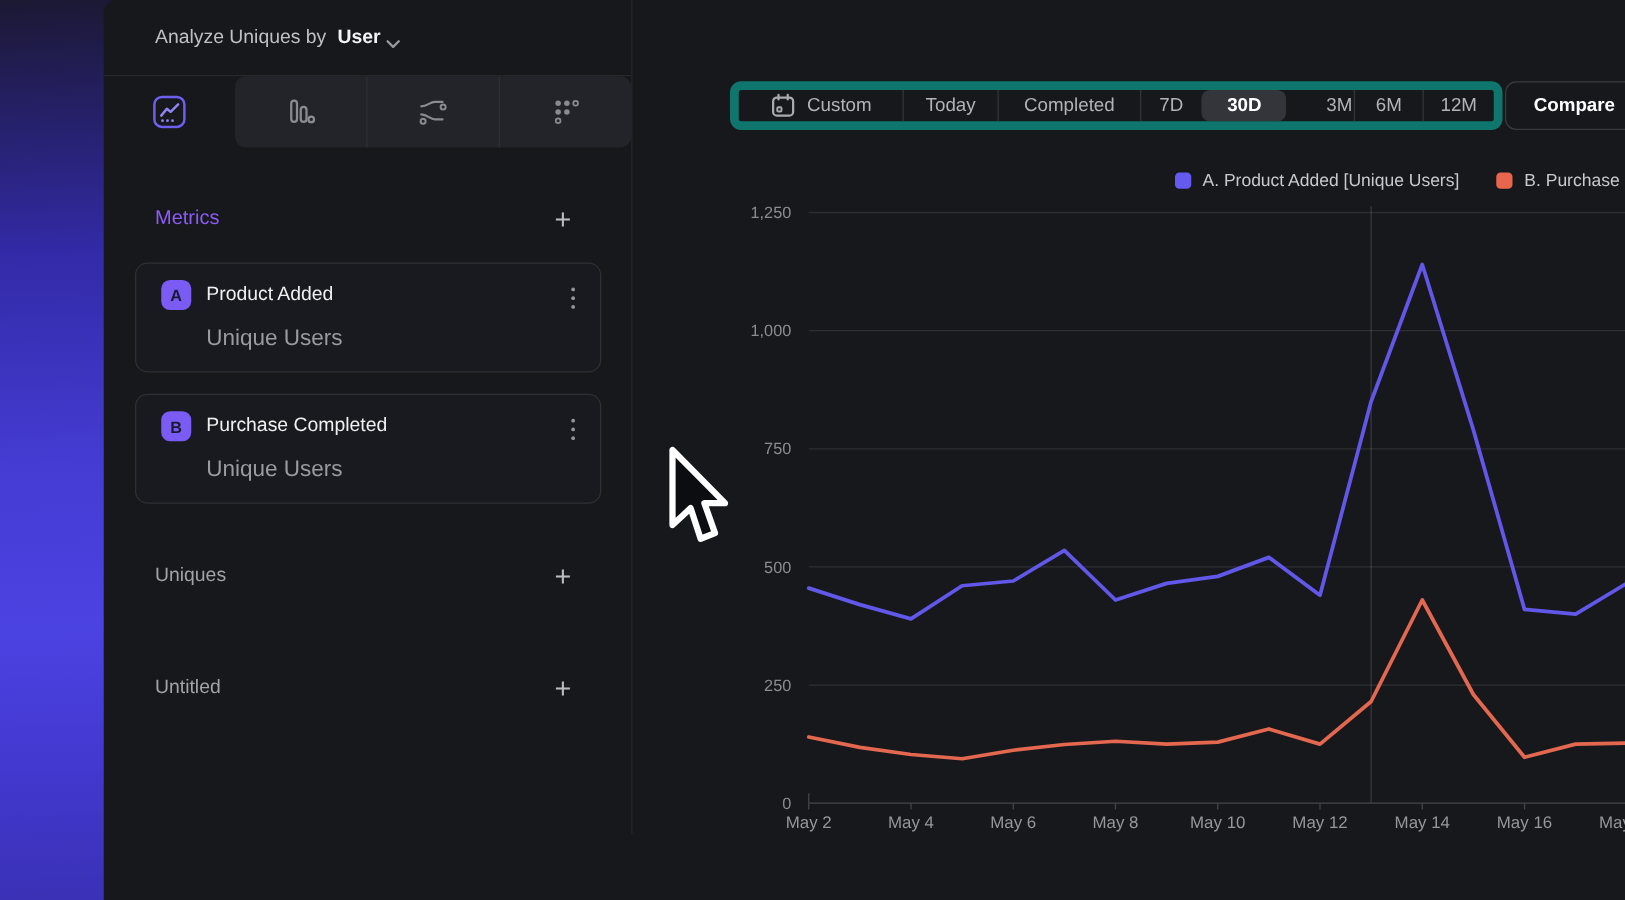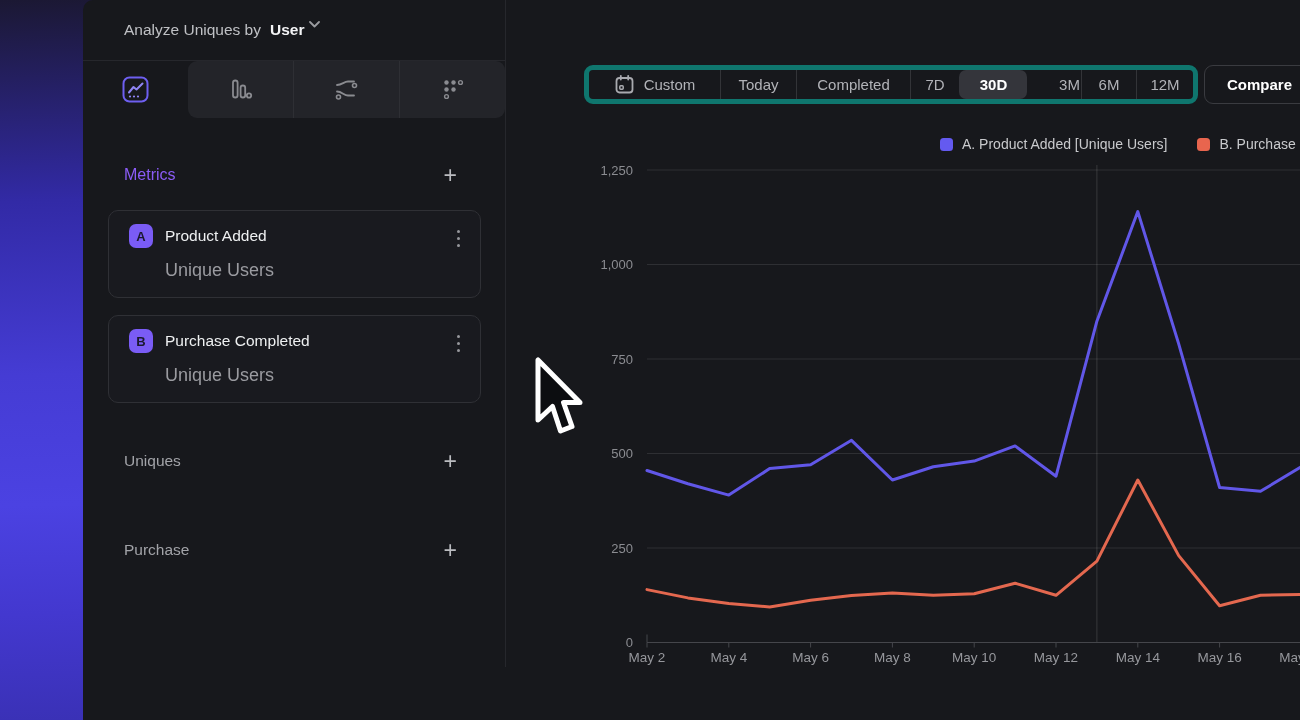--- a/index.html
+++ b/index.html
@@ -25,21 +25,21 @@
   }
   .topbar .title{color:#dcdde0;font-size:15px;font-weight:500;letter-spacing:.2px;}
   .content{display:flex;height:667px;}
   
   .left-panel{width:423px;min-width:423px;border-right:1px solid #26272c;box-sizing:border-box;}
   .analyze-row{
     height:61px;border-bottom:1px solid #26272c;display:flex;align-items:center;
     padding-left:41px;box-sizing:border-box;gap:9px;
   }
   .analyze-prefix{color:#bfc0c4;font-size:15.5px;}
-  .analyze-value{color:#f3f3f5;font-size:15.5px;font-weight:700;display:flex;align-items:flex-start;gap:5px;cursor:pointer;}
+  .analyze-value{color:#f3f3f5;font-size:15.5px;font-weight:700;display:flex;align-items:flex-end;gap:5px;cursor:pointer;}
   .chart-tabs{height:57px;display:flex;}
   .tab-first{width:105px;display:flex;align-items:center;justify-content:center;}
   .tabs-strip{
     flex:1;background:#232429;border-radius:9px;display:flex;
   }
   .tabs-strip .tab{flex:1;display:flex;align-items:center;justify-content:center;}
   .tabs-strip .tab + .tab{border-left:1px solid #2e2f34;}
   .metrics-header{
     margin-top:46px;display:flex;justify-content:space-between;align-items:center;
     padding:0 48px 0 41px;height:22px;
@@ -69,21 +69,21 @@
     display:flex;justify-content:space-between;align-items:center;
     padding:0 48px 0 41px;height:22px;
   }
   .section-row .lbl{color:#a2a3a8;font-size:15.5px;font-weight:500;}
   .section-filter{margin-top:47px;}
   .section-breakdown{margin-top:67px;}
   
   .chart-panel{flex:1;position:relative;}
   .range-bar{
     position:absolute;left:78px;top:65px;height:39px;display:flex;
-    border:5px solid #0f766e;border-radius:9px;box-sizing:border-box;align-items:stretch;
+    border:7px solid #0f766e;border-radius:9px;box-sizing:border-box;align-items:stretch;
   }
   .range-seg{
     display:flex;align-items:center;justify-content:center;gap:9px;
     color:#b2b3b8;font-size:15px;cursor:pointer;box-sizing:border-box;white-space:nowrap;
   }
   .range-seg + .range-seg{border-left:1px solid #333438;}
   .range-seg.active{background:#34353b;color:#ffffff;font-weight:700;border-radius:7px;border-left:1px solid transparent;}
   .range-seg.active + .range-seg{border-left:1px solid transparent;}
   .compare-btn{
     position:absolute;left:698px;top:65px;width:125px;height:39px;
@@ -191,21 +191,21 @@
           </span>
         <div class="metric-sub">Unique Users</div>
       </div>
 
       <div class="section-row section-filter">
         <span class="lbl">Uniques</span>
         <button class="plus-btn">+</button>
       </div>
 
       <div class="section-row section-breakdown">
-        <span class="lbl">Purchase</span>
+        <span class="lbl">Untitled</span>
         <button class="plus-btn">+</button>
       </div>
     </div>
 
     <div class="chart-panel">
       <div class="range-bar" id="range-bar">
           <div class="range-seg" style="width: 131px;">
             <svg class="icon" width="21" height="21" viewBox="0 0 21 21">
               <rect x="2.5" y="4" width="16" height="14.5" rx="3" fill="none" stroke="#a9aaaf" stroke-width="1.8"></rect>
               <line x1="6.8" y1="1.8" x2="6.8" y2="5.5" stroke="#a9aaaf" stroke-width="1.8" stroke-linecap="round"></line>

